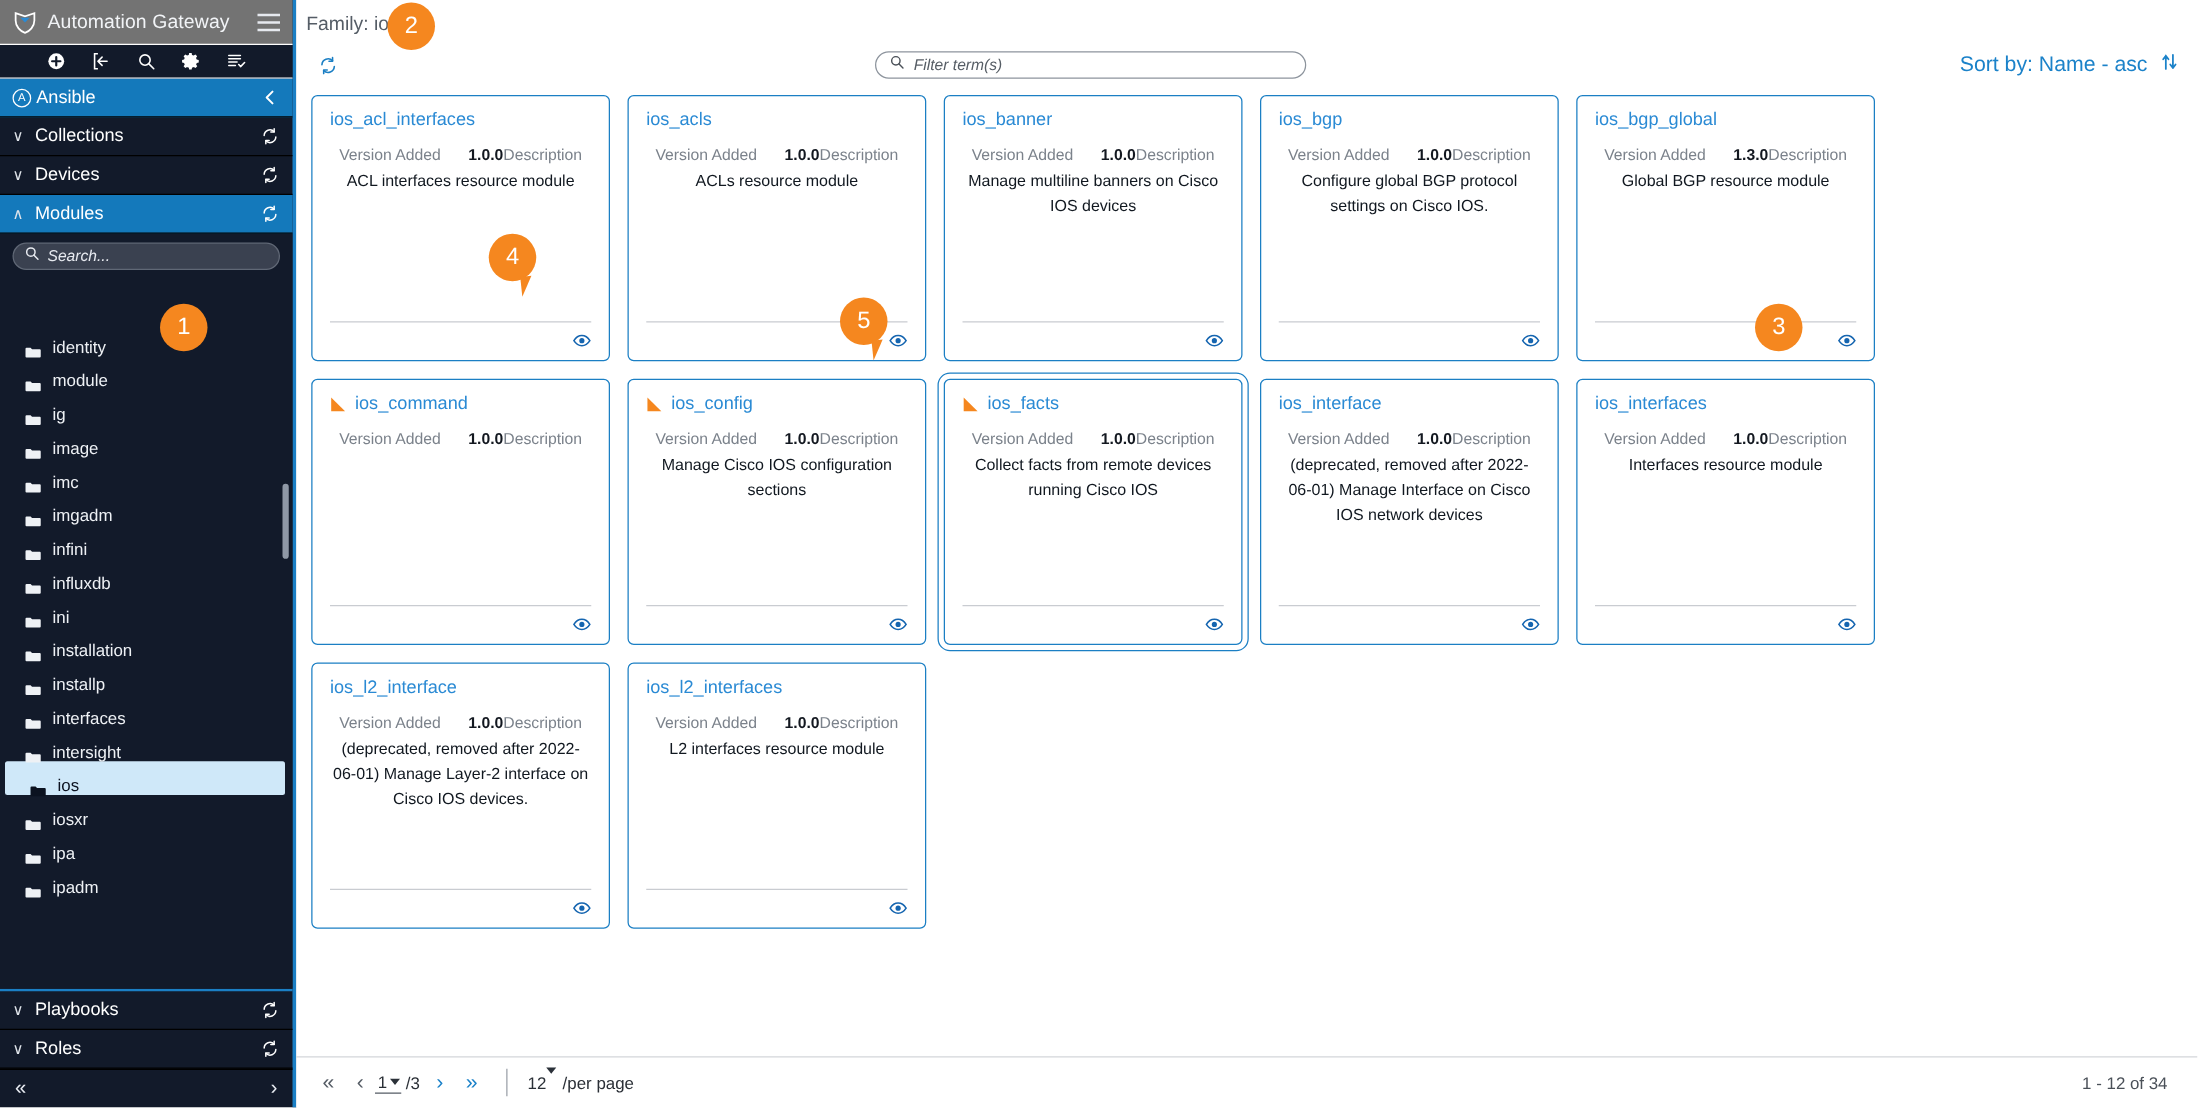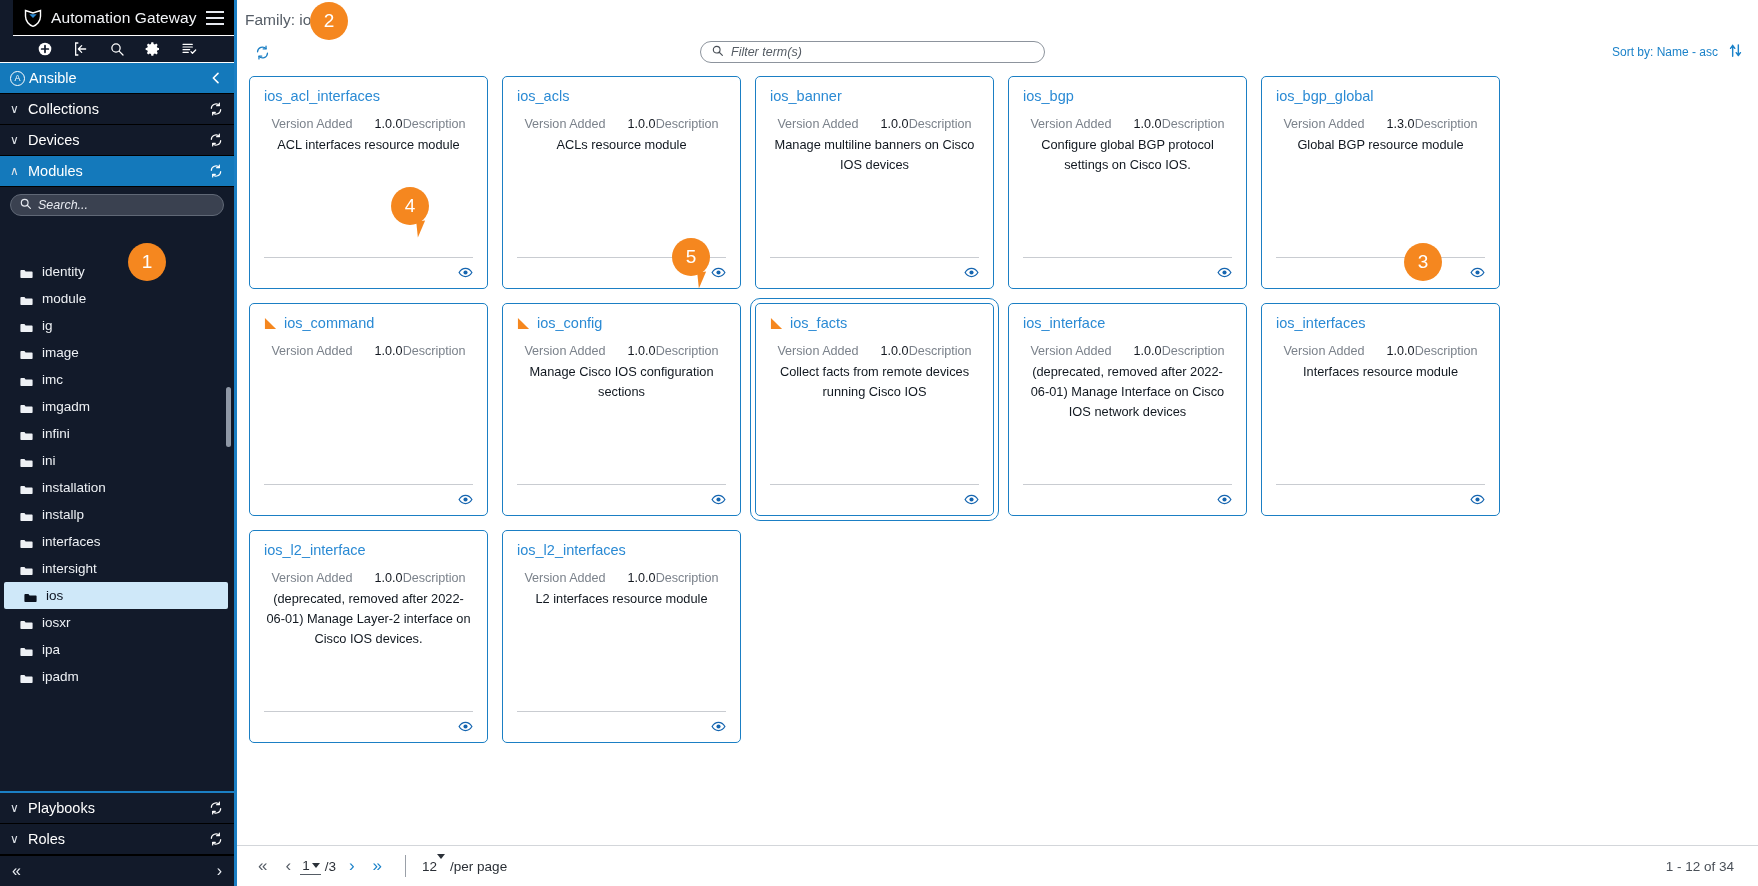--- a/index.html
+++ b/index.html
@@ -18,22 +18,21 @@
     color: #ffffff;
     display: flex; flex-direction: column;
     border-right: 3px solid #1b7fc4;
     position: relative;
     flex: 0 0 237px;
   }
   .sb-brand {
     height: 36px; display: flex; align-items: center;
     padding: 0 10px 0 10px; gap: 8px;
     border-bottom: 1px solid #ffffff;
-    background: #000000;
-    margin-left: 13px;
+    background: #737373;
   }
   .sb-brand .logo { width: 20px; height: 20px; flex: 0 0 20px; }
   .sb-brand .title { font-size: 15.5px; letter-spacing: .1px; color: #f2f4f7; flex: 1; }
   .sb-brand .burger { width: 18px; height: 14px; display: flex; flex-direction: column; justify-content: space-between; cursor: pointer; }
   .sb-brand .burger i { display: block; height: 2px; background: #e6e9ef; }
 
   .sb-tools {
     height: 27px; display: flex; align-items: center; justify-content: center;
     gap: 20px; border-bottom: 1px solid #ffffff; background: #121a2a;
   }
@@ -62,21 +61,21 @@
     display: flex; align-items: center; padding: 0 8px; gap: 6px;
   }
   .sb-search input {
     flex: 1; background: transparent; border: none; outline: none;
     color: #e7eaf0; font-size: 12.5px; font-style: italic;
     font-family: "Liberation Sans", sans-serif;
   }
   .sb-search input::placeholder { color: #e7eaf0; font-style: italic; }
   .sb-list { flex: 1 1 auto; overflow: hidden; position: relative; padding-top: 2px; }
   .sb-item {
-    height: 27px; display: flex; align-items: center; gap: 9px;
+    height: 27px; display: flex; align-items: flex-end; gap: 9px;
     padding-left: 20px; font-size: 13.5px; color: #eef1f5; cursor: pointer;
   }
   .sb-item .folder { width: 13px; height: 10px; flex: 0 0 13px; }
   .sb-item.sel { background: #cfe8f9; color: #0b1220; margin: 0 6px 0 4px; border-radius: 2px; }
 
   .sb-scrollbar { position: absolute; right: 3px; top: 200px; width: 5px; height: 60px; background: #8f98a6; border-radius: 3px; }
 
   .sb-bottom { border-top: 2px solid #1b7fc4; }
   .sb-foot {
     height: 31px; display: flex; align-items: center; justify-content: space-between;
@@ -101,39 +100,39 @@
     background: #fff;
   }
   .filter-box input {
     flex: 1; border: none; outline: none; background: transparent;
     font-size: 12.5px; font-style: italic; color: #7f1d1d;
     font-family: "Liberation Sans", sans-serif;
   }
   .filter-box input::placeholder { color: #565d65; font-style: italic; }
   .sort-area {
     position: absolute; right: 14px; display: flex; align-items: center; gap: 9px;
-    color: #1b82c9; font-size: 12px; cursor: pointer;
+    color: #1b82c9; font-size: 17px; cursor: pointer;
   }
 
   .cards-area { flex: 1 1 auto; padding: 6px 12px 0 12px; position: relative; }
   .cards-grid { display: flex; flex-wrap: wrap; gap: 14px 14px; text-align: center; }
   .card {
     width: 239px; height: 213px;
     border: 1.4px solid #1b7fc4; border-radius: 5px;
     background: #fff; padding: 12px 14px 8px 14px;
     display: flex; flex-direction: column; position: relative;
   }
   .card.selected { outline: 1.4px solid #1b7fc4; outline-offset: 4px; }
   .card-title {
     font-size: 14.5px; color: #2a8ad4; display: flex; align-items: center; gap: 7px;
     cursor: pointer; line-height: 1.1;
   }
   .flag { width: 13px; height: 13px; flex: 0 0 13px; display: block; }
   .meta { margin-top: 11px; font-size: 12.6px; color: #7b828b; line-height: 1.35; }
-  .meta b { color: #131820; font-weight: normal; margin-left: 22px; }
+  .meta b { color: #131820; font-weight: bold; margin-left: 22px; }
   .desc { margin-top: 2px; font-size: 12.8px; color: #111820; line-height: 1.55; }
   .card-foot { margin-top: auto; }
   .card-rule { height: 1px; background: #c9ccd1; margin-bottom: 7px; }
   .eye-row { display: flex; justify-content: flex-end; }
   .eye { width: 15px; height: 15px; color: #1565b0; cursor: pointer; display:block; }
 
   
   .footer {
     height: 41px; border-top: 1px solid #d3d6da;
     display: flex; align-items: center; padding: 0 14px 0 12px;
@@ -314,20 +313,26 @@
           <div class="sb-item">
             <span class="folder"><svg viewBox="0 0 16 12" width="13" height="10">
                 <path d="M0.5 2.2a1 1 0 011-1h4l1.4 1.6h7.6a1 1 0 011 1v6.2a1 1 0 01-1 1H1.5a1 1 0 01-1-1z" fill="#eef1f5"></path>
               </svg></span>
             <span>infini</span>
           </div>
           <div class="sb-item">
             <span class="folder"><svg viewBox="0 0 16 12" width="13" height="10">
                 <path d="M0.5 2.2a1 1 0 011-1h4l1.4 1.6h7.6a1 1 0 011 1v6.2a1 1 0 01-1 1H1.5a1 1 0 01-1-1z" fill="#eef1f5"></path>
               </svg></span>
+            <span>influxdb</span>
+          </div>
+          <div class="sb-item">
+            <span class="folder"><svg viewBox="0 0 16 12" width="13" height="10">
+                <path d="M0.5 2.2a1 1 0 011-1h4l1.4 1.6h7.6a1 1 0 011 1v6.2a1 1 0 01-1 1H1.5a1 1 0 01-1-1z" fill="#eef1f5"></path>
+              </svg></span>
             <span>ini</span>
           </div>
           <div class="sb-item">
             <span class="folder"><svg viewBox="0 0 16 12" width="13" height="10">
                 <path d="M0.5 2.2a1 1 0 011-1h4l1.4 1.6h7.6a1 1 0 011 1v6.2a1 1 0 01-1 1H1.5a1 1 0 01-1-1z" fill="#eef1f5"></path>
               </svg></span>
             <span>installation</span>
           </div>
           <div class="sb-item">
             <span class="folder"><svg viewBox="0 0 16 12" width="13" height="10">

